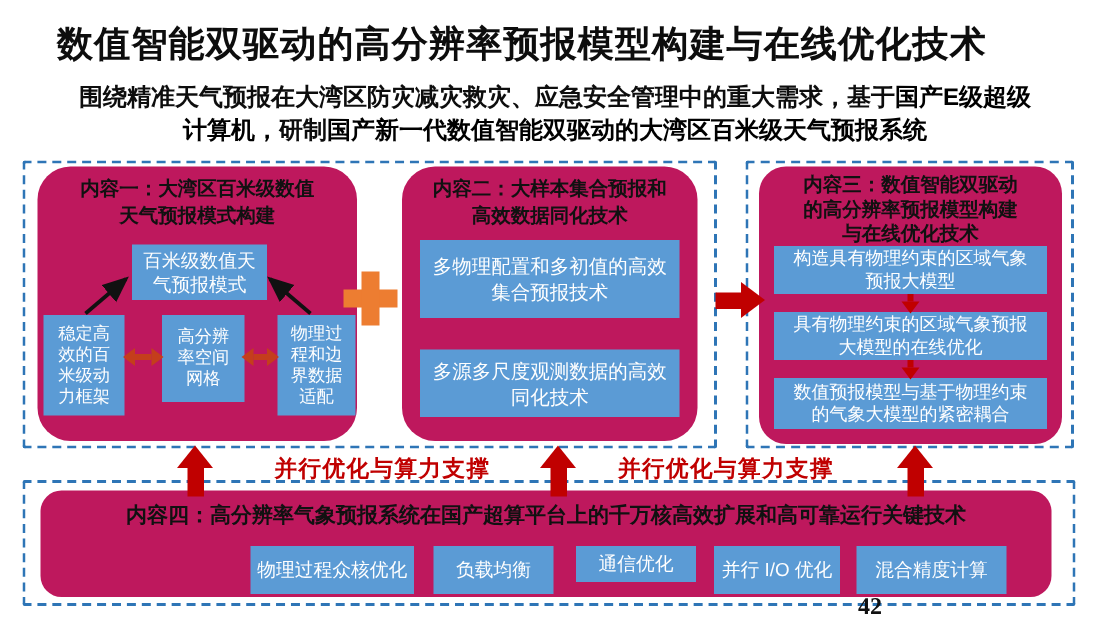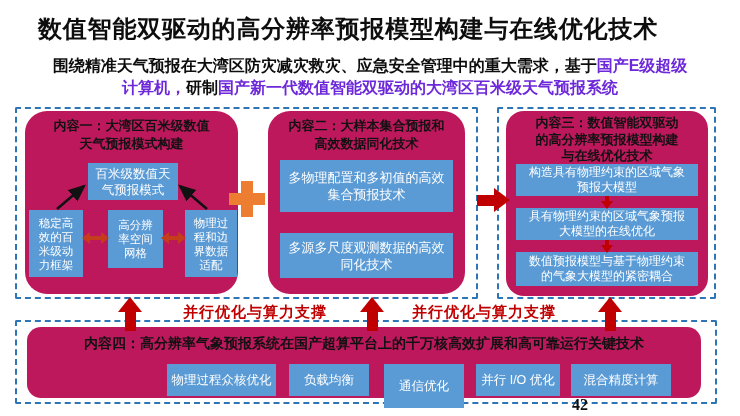--- a/index.html
+++ b/index.html
@@ -1,20 +1,20 @@
 <!DOCTYPE html>
 <html><head>
 <meta charset="utf-8">
 <style>
   html,body{margin:0;padding:0;background:#fff;}
   #stage{
     position:relative;width:740px;height:416px;overflow:hidden;background:#ffffff;
     font-family:"Liberation Sans","DejaVu Sans",sans-serif;color:#111;
   }
-  .red{color:#6d28d9;}
+  .red{color:#000000;}
   #main-title{
     position:absolute;left:38px;top:13px;font-size:24px;font-weight:bold;
     letter-spacing:0.8px;color:#0d0d0d;white-space:nowrap;
   }
   #subtitle{
     position:absolute;left:0;right:0;top:55px;text-align:center;
     font-size:16px;font-weight:bold;line-height:22px;color:#0d0d0d;
   }
   .dashed{position:absolute;border:2px dashed #2e75b6;box-sizing:border-box;border-radius:2px;background:transparent;}
   .panel{position:absolute;background:#be185d;border-radius:22px;}
@@ -148,20 +148,20 @@
     </div>
   <div class="support-label" style="left:255px;">并行优化与算力支撑</div>
   <div class="support-label" style="left:484px;">并行优化与算力支撑</div>
 
   <div class="panel" style="left:27px;top:327px;width:674px;height:71px;border-radius:14px;">
     <div class="panel-heading" style="top:7px;font-size:14px;line-height:18px;">
       <div class="inner" style="width:640px;">内容四：高分辨率气象预报系统在国产超算平台上的千万核高效扩展和高可靠运行关键技术</div>
     </div>
     <div class="bluebox" style="left:140px;top:37px;width:109px;height:32px;font-size:12.5px;">物理过程众核优化</div>
     <div class="bluebox" style="left:262px;top:37px;width:80px;height:32px;font-size:12.5px;">负载均衡</div>
-    <div class="bluebox" style="left:357px;top:37px;width:80px;height:44px;font-size:12.5px;">通信优化</div>
+    <div class="bluebox" style="left:357px;top:37px;width:80px;height:24px;font-size:12.5px;">通信优化</div>
     <div class="bluebox" style="left:449px;top:37px;width:84px;height:32px;font-size:12.5px;">并行 I/O 优化</div>
     <div class="bluebox" style="left:544px;top:37px;width:100px;height:32px;font-size:12.5px;">混合精度计算</div>
   </div>
 
   <div id="page-number">42</div>
 
 </div>
 
 </body></html>

